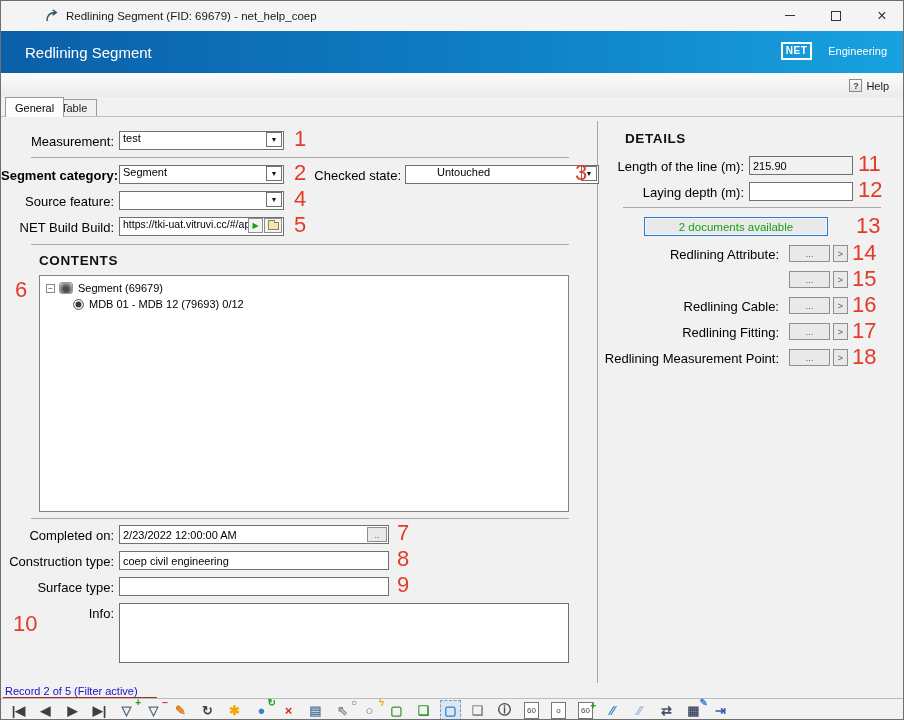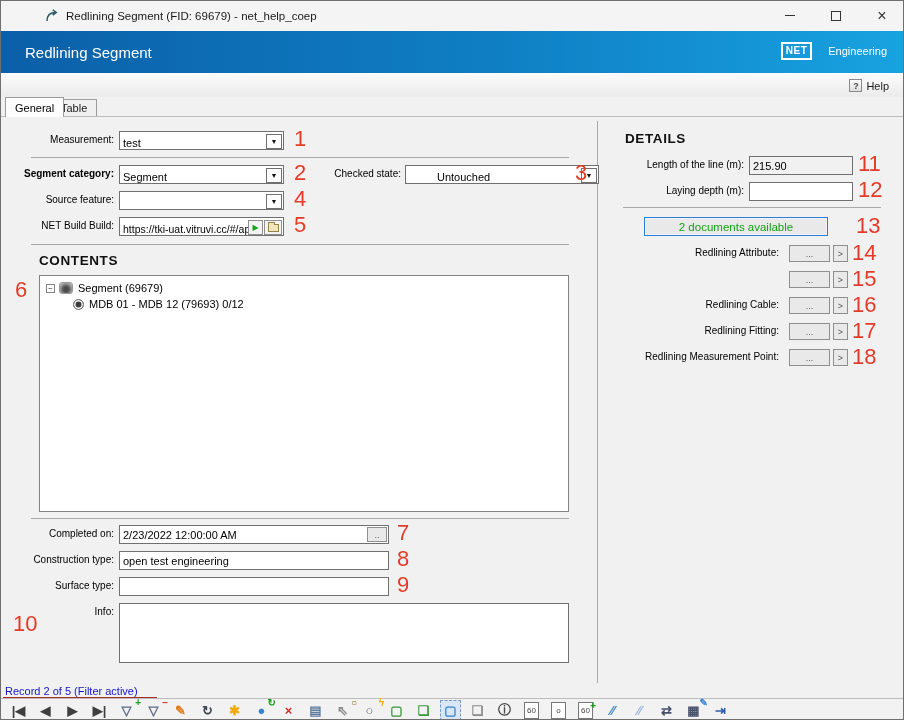--- a/index.html
+++ b/index.html
@@ -31,27 +31,27 @@
   .help { position:absolute; right:14px; top:78px; display:flex; align-items:center; font-size:11px; color:#1a1a1a; }
   .help-q { width:13px; height:13px; border:1px solid #8a8a8a; background:linear-gradient(#fff,#ddd);
             font-size:9px; font-weight:bold; color:#444; display:flex; align-items:center; justify-content:center; margin-right:4px; }
   .tabline { position:absolute; left:0; top:115px; width:100%; height:1px; background:#bdbdbd; }
   .tab { position:absolute; font-size:11px; display:flex; align-items:center; padding:0 9px;
          border:1px solid #9c9c9c; border-bottom:none; }
   .tab-active { left:4px; top:96px; height:20px; background:#fdfdfd; z-index:2; }
   .tab-idle { left:50px; top:98px; height:17px; background:#f0f0f0; color:#222; }
 
   
-  .lbl { position:absolute; font-size:10px; color:#000; text-align:right; white-space:nowrap; }
+  .lbl { position:absolute; font-size:13px; color:#000; text-align:right; white-space:nowrap; }
   .sect { position:absolute; font-weight:bold; font-size:13.5px; letter-spacing:0.6px; color:#101010; }
   .hr  { position:absolute; height:1px; background:#a8a8a8; }
   .vr  { position:absolute; width:1px; background:#a8a8a8; }
   .num { position:absolute; color:#e43b28; font-size:22px; line-height:22px; }
 
-  .combo { position:absolute; height:19px; border:1px solid #707070; background:#fff; display:flex; align-items:flex-end; }
+  .combo { position:absolute; height:19px; border:1px solid #707070; background:#fff; display:flex; align-items:flex-start; }
   .combo-val { flex:1; padding:0 3px; font-size:11px; white-space:nowrap; overflow:hidden; }
   .combo-btn { width:16px; height:15px; margin-right:1px; border:1px solid #707070; background:#fdfdfd;
                font-size:7px; color:#111; display:flex; align-items:center; justify-content:center; flex:none; }
   .txt { position:absolute; height:19px; border:1px solid #707070; background:#fff;
          font-size:11px; padding:0 3px; display:flex; align-items:center; white-space:nowrap; overflow:hidden; }
   .txt-ro { background:#f1f1f1; }
   .mini { border:1px solid #8f8f8f; background:#e9e9e9; font-size:9px; color:#555;
           display:flex; align-items:center; justify-content:center; }
 
   
@@ -189,21 +189,21 @@
   <div class="hr" style="left:30px; top:517px; width:538px;"></div>
 
   <span class="lbl" style="left:0; width:113px; top:527px;">Completed on:</span>
   <span class="txt" style="left:118px; top:524px; width:270px; padding-right:1px;">
     <span style="flex:1; overflow:hidden;">2/23/2022 12:00:00 AM</span>
     <span class="mini" style="width:20px; height:15px; flex:none;">..</span>
   </span>
   <span class="num" style="left:396px; top:521px;">7</span>
 
   <span class="lbl" style="left:0; width:113px; top:553px;">Construction type:</span>
-  <span class="txt" style="left:118px; top:550px; width:270px;">open test engineering</span>
+  <span class="txt" style="left:118px; top:550px; width:270px;">coep civil engineering</span>
   <span class="num" style="left:396px; top:547px;">8</span>
 
   <span class="lbl" style="left:0; width:113px; top:579px;">Surface type:</span>
   <span class="txt" style="left:118px; top:576px; width:270px;"></span>
   <span class="num" style="left:396px; top:573px;">9</span>
 
   <span class="lbl" style="left:0; width:113px; top:605px;">Info:</span>
   <div class="textarea" style="left:118px; top:602px; width:450px; height:60px;"></div>
   <span class="num" style="left:12px; top:612px;">10</span>
 

